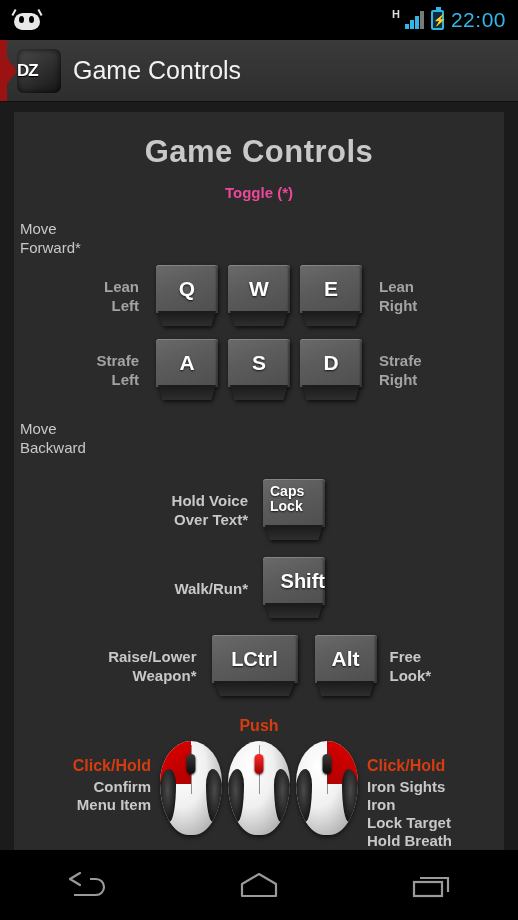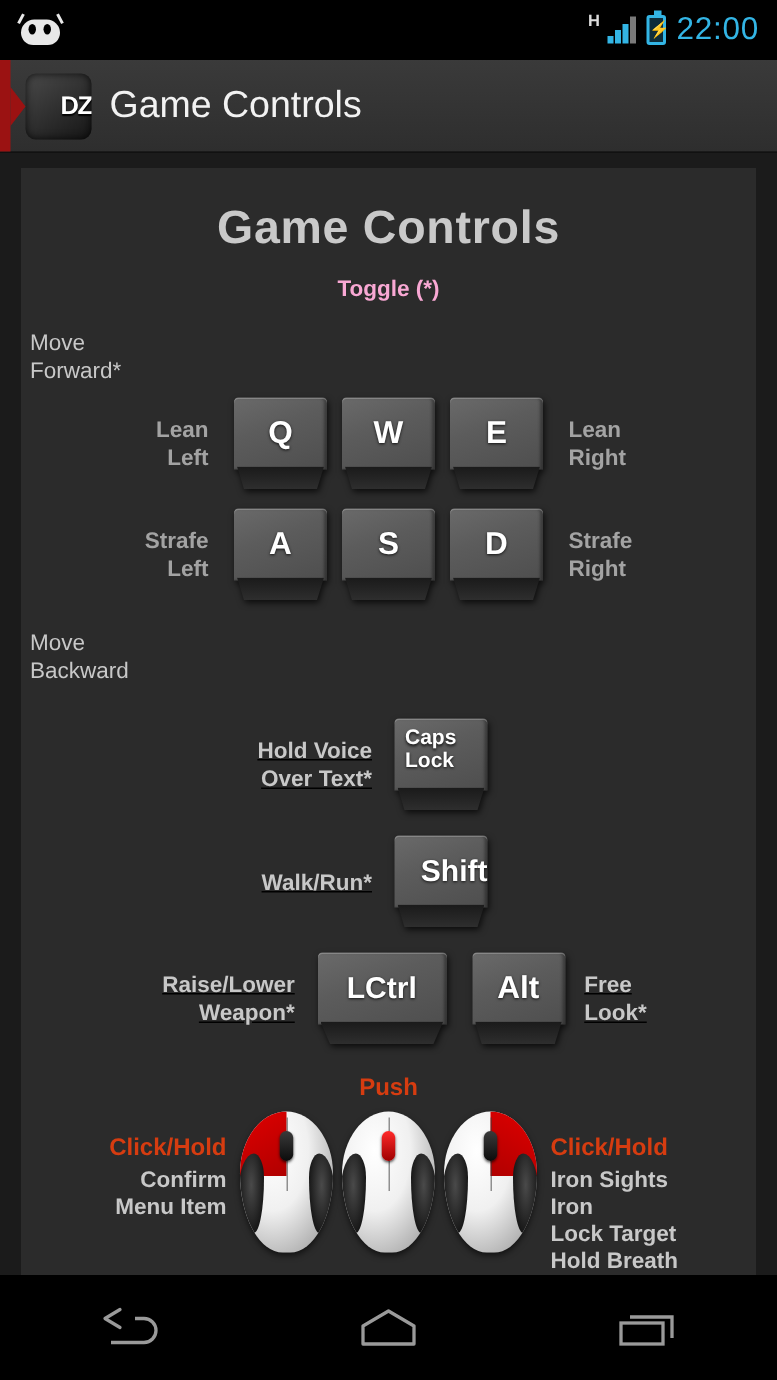--- a/index.html
+++ b/index.html
@@ -45,32 +45,32 @@
   }
   .redbar{ position:absolute; left:0; top:0; width:7px; height:100%; background:#9b1212; }
   .redbar:after{
     content:""; position:absolute; left:7px; top:18px;
     border-top:13px solid transparent; border-bottom:13px solid transparent;
     border-left:10px solid #9b1212;
   }
   .app-icon{
     width:44px; height:44px; margin-left:17px; border-radius:7px;
     background:linear-gradient(145deg,#4a4a4a,#161616);
-    display:flex; align-items:center; justify-content:flex-end;
+    display:flex; align-items:center; justify-content:flex-start;
     box-shadow:inset 0 0 6px rgba(0,0,0,.8); overflow:hidden;
   }
   .app-icon .dz{ font-size:17px; font-weight:bold; color:#fff; letter-spacing:-1px; text-shadow:0 1px 1px #000; }
   .app-title{ color:#f2f2f2; font-size:25px; margin-left:12px; font-weight:normal; }
 
   
   .scroll{ height:748px; overflow:hidden; background:#1b1b1b; padding:10px 14px 0 14px; }
   .panel{ background:#2b2b2b; min-height:740px; padding:22px 6px 0 6px; }
 
   .page-title{ text-align:center; color:#c9c9c9; font-size:31px; font-weight:bold; letter-spacing:.5px; }
-  .toggle-note{ text-align:center; color:#f9a8d4; font-size:15px; font-weight:bold; margin-top:14px; }
+  .toggle-note{ text-align:center; color:#ec4899; font-size:15px; font-weight:bold; margin-top:14px; }
 
   .center-label{ text-align:left; color:#c8c8c8; font-size:15px; font-weight:normal; line-height:19px; }
   .mt18{ margin-top:18px; } .mt8{ margin-top:8px; }
 
   .row{ display:flex; align-items:center; justify-content:center; }
   .side-label{
     color:#a3a3a3; font-size:15px; font-weight:bold; line-height:19px; width:88px;
   }
   .side-label.left{ text-align:right; padding-right:12px; }
   .side-label.right{ text-align:left; padding-left:12px; }
@@ -94,21 +94,21 @@
     border-radius:0 0 3px 3px;
   }
   .key .cap{
     color:#fff; font-size:21px; font-weight:bold; text-shadow:0 1px 2px rgba(0,0,0,.8);
   }
   .key.wide{ width:86px; }
   .key.wide .cap{ font-size:20px; }
   .key.caps .top{ align-items:flex-start; justify-content:flex-start; padding:5px 0 0 7px; }
   .key.caps .cap{ font-size:14px; line-height:15px; text-align:left; }
 
-  .key-stack-row{ display:flex; align-items:center; justify-content:center; margin-top:16px;text-decoration:underline; }
+  .key-stack-row{ display:flex; align-items:center; justify-content:center; margin-top:16px; }
   .stack-label{ color:#c8c8c8; font-size:15px; font-weight:bold; line-height:19px; text-align:right; width:150px; padding-right:10px; }
   .stack-label-r{ color:#c8c8c8; font-size:15px; font-weight:bold; line-height:19px; text-align:left; width:80px; padding-left:8px; }
 
   
   .mouse-section{ margin-top:20px; }
   .push-label{ text-align:center; color:#d63c10; font-size:16px; font-weight:bold; }
   .mice-row{ display:flex; align-items:flex-start; justify-content:center; margin-top:6px; }
   .mouse-text{ font-size:15px; font-weight:bold; line-height:18px; width:118px; }
   .mouse-text .hl{ color:#d63c10; font-size:16px; display:block; margin-bottom:3px; }
   .mouse-text .it{ color:#c8c8c8; display:block; }

